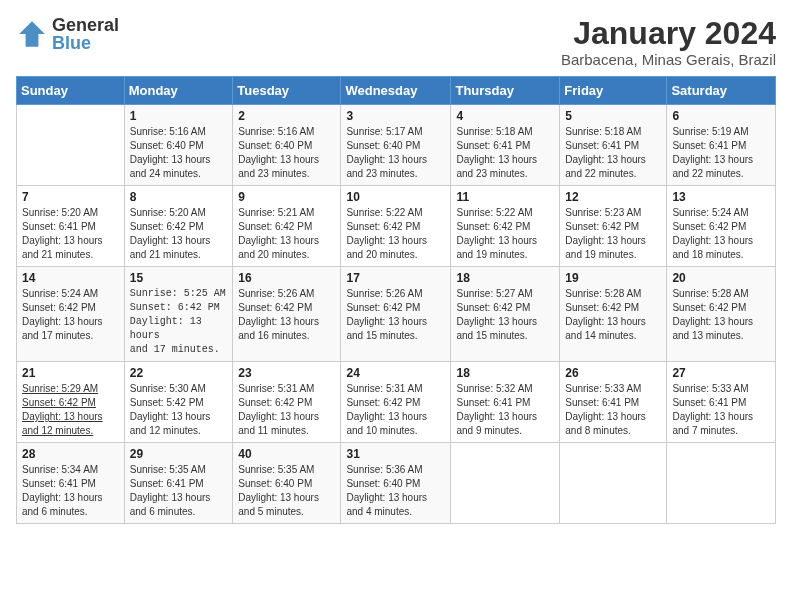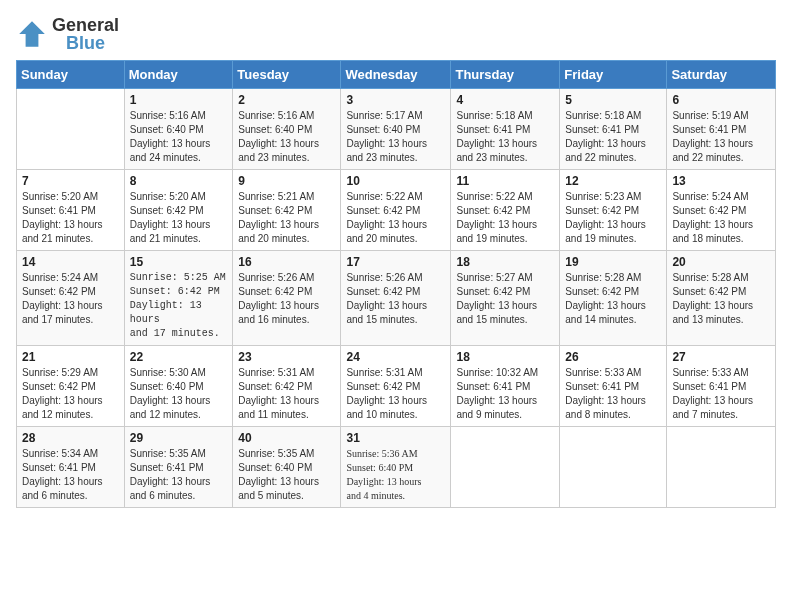--- a/index.html
+++ b/index.html
@@ -22,21 +22,21 @@
       gap: 4px;
     }
     .logo-text {
       display: flex;
       flex-direction: column;
       font-size: 18px;
       font-weight: bold;
       line-height: 1;
     }
     .logo-text span:first-child { color: #333; text-align: right; }
-    .logo-text span:last-child { color: #4a90c4; text-align: center; }
+    .logo-text span:last-child { color: #4a90c4; }
     .logo-icon {
       width: 32px;
       height: 32px;
     }
     .title-block {
       text-align: right;
     }
     .title-block h1 {
       font-size: 32px;
       font-weight: bold;
@@ -95,20 +95,24 @@
 <div class="header">
   <div class="logo">
     <svg class="logo-icon" viewBox="0 0 40 40">
       <polygon points="20,4 36,20 28,20 28,36 12,36 12,20 4,20" fill="#4a90c4"></polygon>
     </svg>
     <div class="logo-text">
       <span>General</span>
       <span>Blue</span>
     </div>
   </div>
+  <div class="title-block">
+    <h1>January 2024</h1>
+    <h2>Barbacena, Minas Gerais, Brazil</h2>
+  </div>
 </div>
 
 <table class="calendar">
   <thead>
     <tr>
     <th>Sunday</th>
         <th>Monday</th>
         <th>Tuesday</th>
         <th>Wednesday</th>
         <th>Thursday</th>
@@ -260,49 +264,49 @@
           <span class="day-number">20</span>
           <div class="day-info" style="white-space: pre-line;">Sunrise: 5:28 AM
 Sunset: 6:42 PM
 Daylight: 13 hours
 and 13 minutes.</div>
         </td>
       </tr>
       <tr>
         <td>
           <span class="day-number">21</span>
-          <div class="day-info" style="white-space: pre-line;">Sunrise: 5:29 AM
+          <div class="day-info" style="white-space: pre-line; text-decoration: underline;">Sunrise: 5:29 AM
 Sunset: 6:42 PM
 Daylight: 13 hours
 and 12 minutes.</div>
         </td>
         <td>
           <span class="day-number">22</span>
           <div class="day-info" style="white-space: pre-line;">Sunrise: 5:30 AM
-Sunset: 6:40 PM
+Sunset: 5:42 PM
 Daylight: 13 hours
 and 12 minutes.</div>
         </td>
         <td>
           <span class="day-number">23</span>
           <div class="day-info" style="white-space: pre-line;">Sunrise: 5:31 AM
 Sunset: 6:42 PM
 Daylight: 13 hours
 and 11 minutes.</div>
         </td>
         <td>
           <span class="day-number">24</span>
           <div class="day-info" style="white-space: pre-line;">Sunrise: 5:31 AM
 Sunset: 6:42 PM
 Daylight: 13 hours
 and 10 minutes.</div>
         </td>
         <td>
           <span class="day-number">18</span>
-          <div class="day-info" style="white-space: pre-line;">Sunrise: 10:32 AM
+          <div class="day-info" style="white-space: pre-line;">Sunrise: 5:32 AM
 Sunset: 6:41 PM
 Daylight: 13 hours
 and 9 minutes.</div>
         </td>
         <td>
           <span class="day-number">26</span>
           <div class="day-info" style="white-space: pre-line;">Sunrise: 5:33 AM
 Sunset: 6:41 PM
 Daylight: 13 hours
 and 8 minutes.</div>
@@ -332,21 +336,21 @@
         </td>
         <td>
           <span class="day-number">40</span>
           <div class="day-info" style="white-space: pre-line;">Sunrise: 5:35 AM
 Sunset: 6:40 PM
 Daylight: 13 hours
 and 5 minutes.</div>
         </td>
         <td>
           <span class="day-number">31</span>
-          <div class="day-info" style="white-space: pre-line; font-family: Liberation Serif, serif;">Sunrise: 5:36 AM
+          <div class="day-info" style="white-space: pre-line;">Sunrise: 5:36 AM
 Sunset: 6:40 PM
 Daylight: 13 hours
 and 4 minutes.</div>
         </td>
         <td class="empty-cell"></td>
         <td class="empty-cell"></td>
         <td class="empty-cell"></td>
       </tr>
     </tbody>
 </table>

